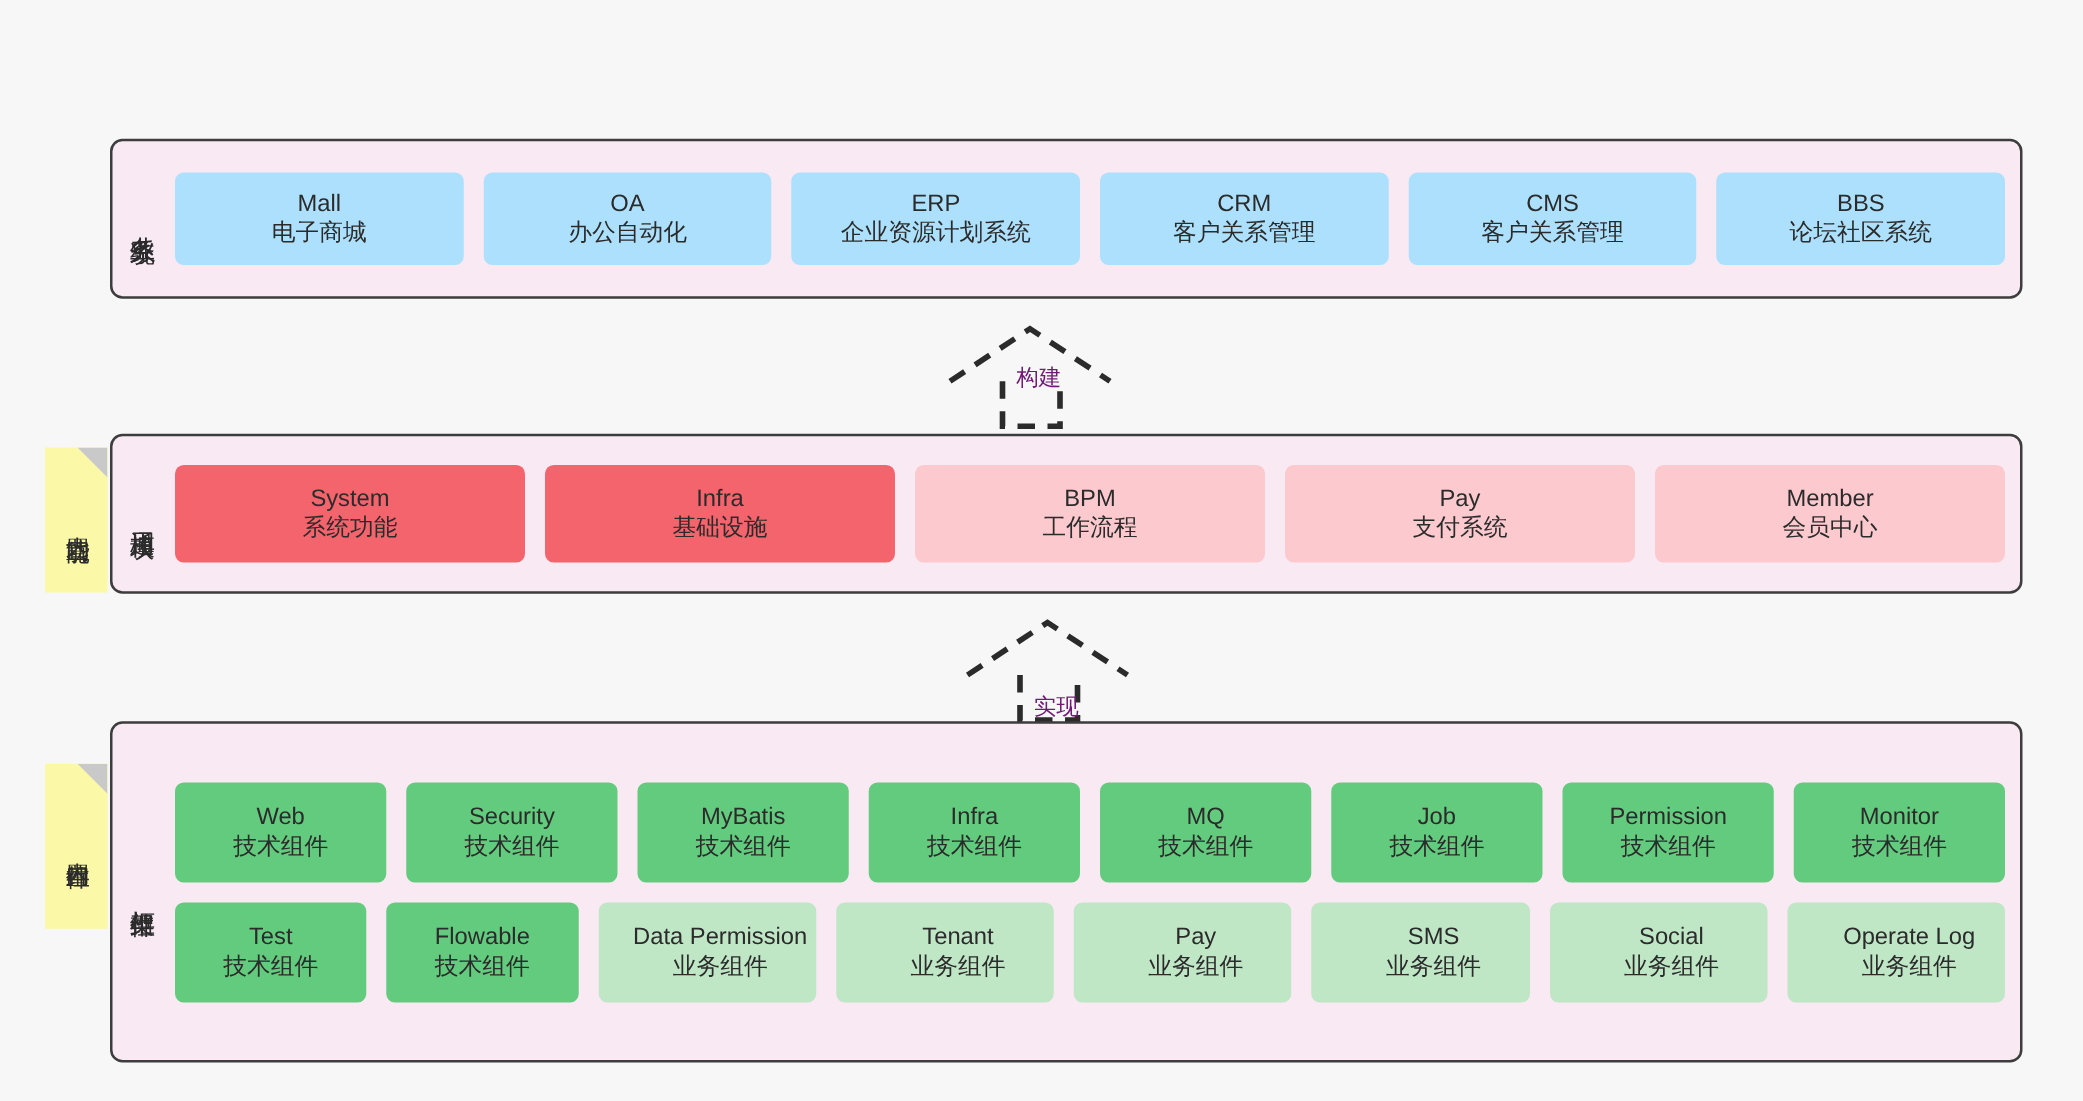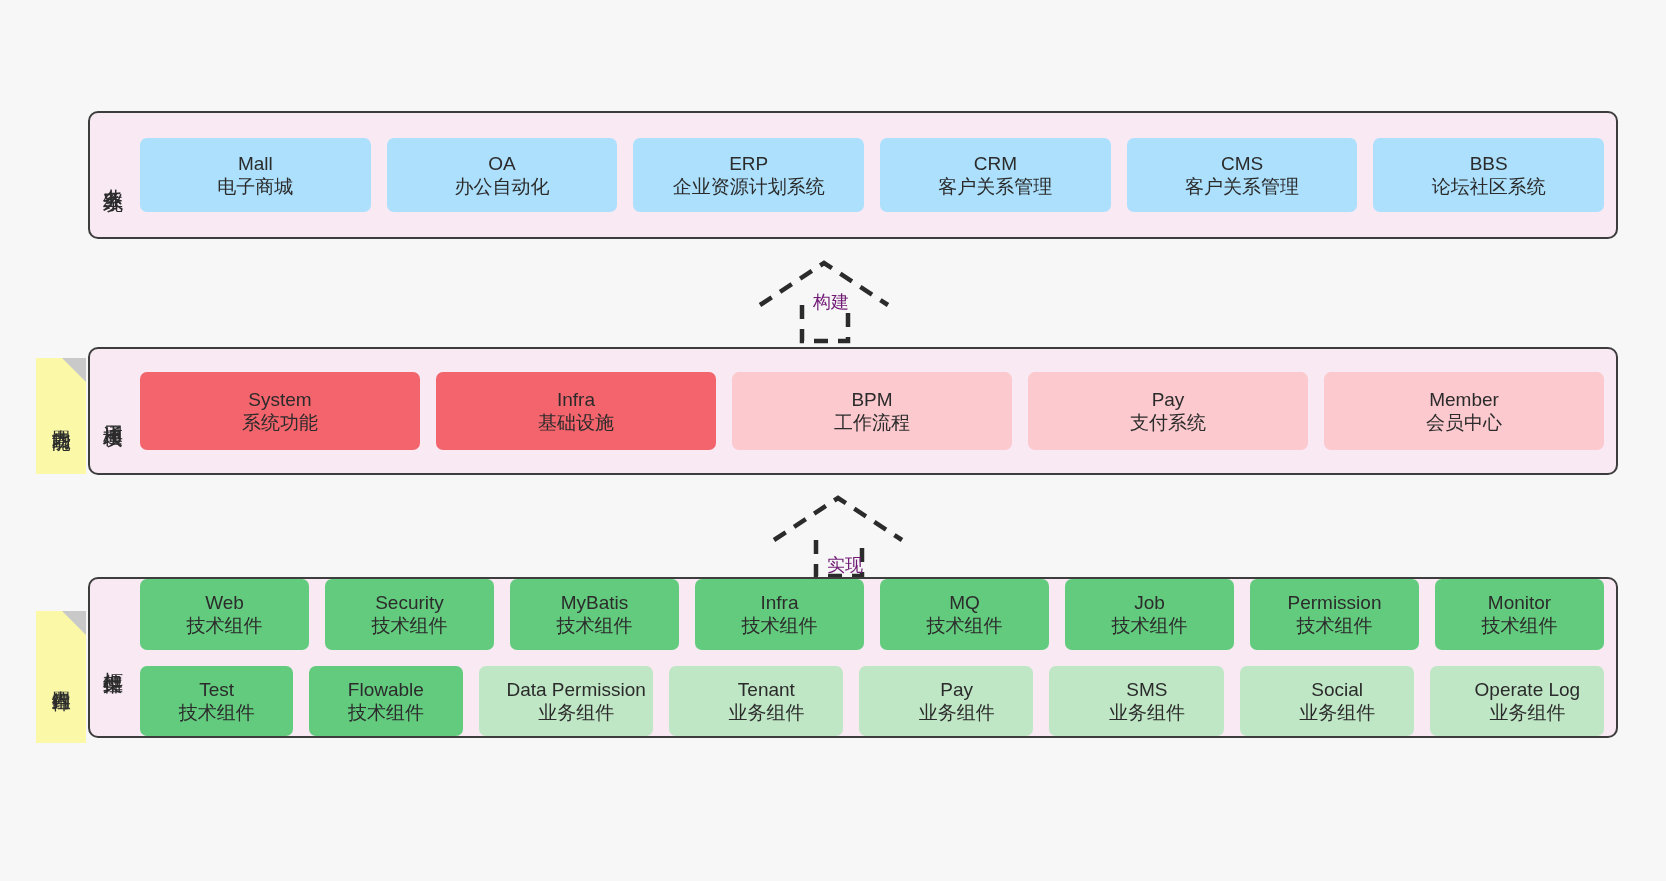--- a/index.html
+++ b/index.html
@@ -82,21 +82,21 @@
 
   .card.blue   { background: #ace0fd; }
   .card.red    { background: #f4646c; }
   .card.pink   { background: #fbc9ce; }
   .card.green  { background: #63cb7e; }
   .card.mint   { background: #bfe6c5; padding-left: 25px; }
 
   
   #layer-business { left: 88px;  top: 111px; width: 1530px; height: 128px; }
   #layer-common   { left: 88px;  top: 347px; width: 1530px; height: 128px; }
-  #layer-framework{ left: 88px;  top: 577px; width: 1530px; height: 161px; }
+  #layer-framework{ left: 88px;  top: 577px; width: 1530px; height: 273px; }
 
   #layer-business .row { height: 74px; }
   #layer-common   .row { height: 78px; border-radius: 19px; }
   #layer-framework .row { height: 80px; }
 
   
   .sticky {
     position: absolute;
     box-sizing: border-box;
     width: 50px;

